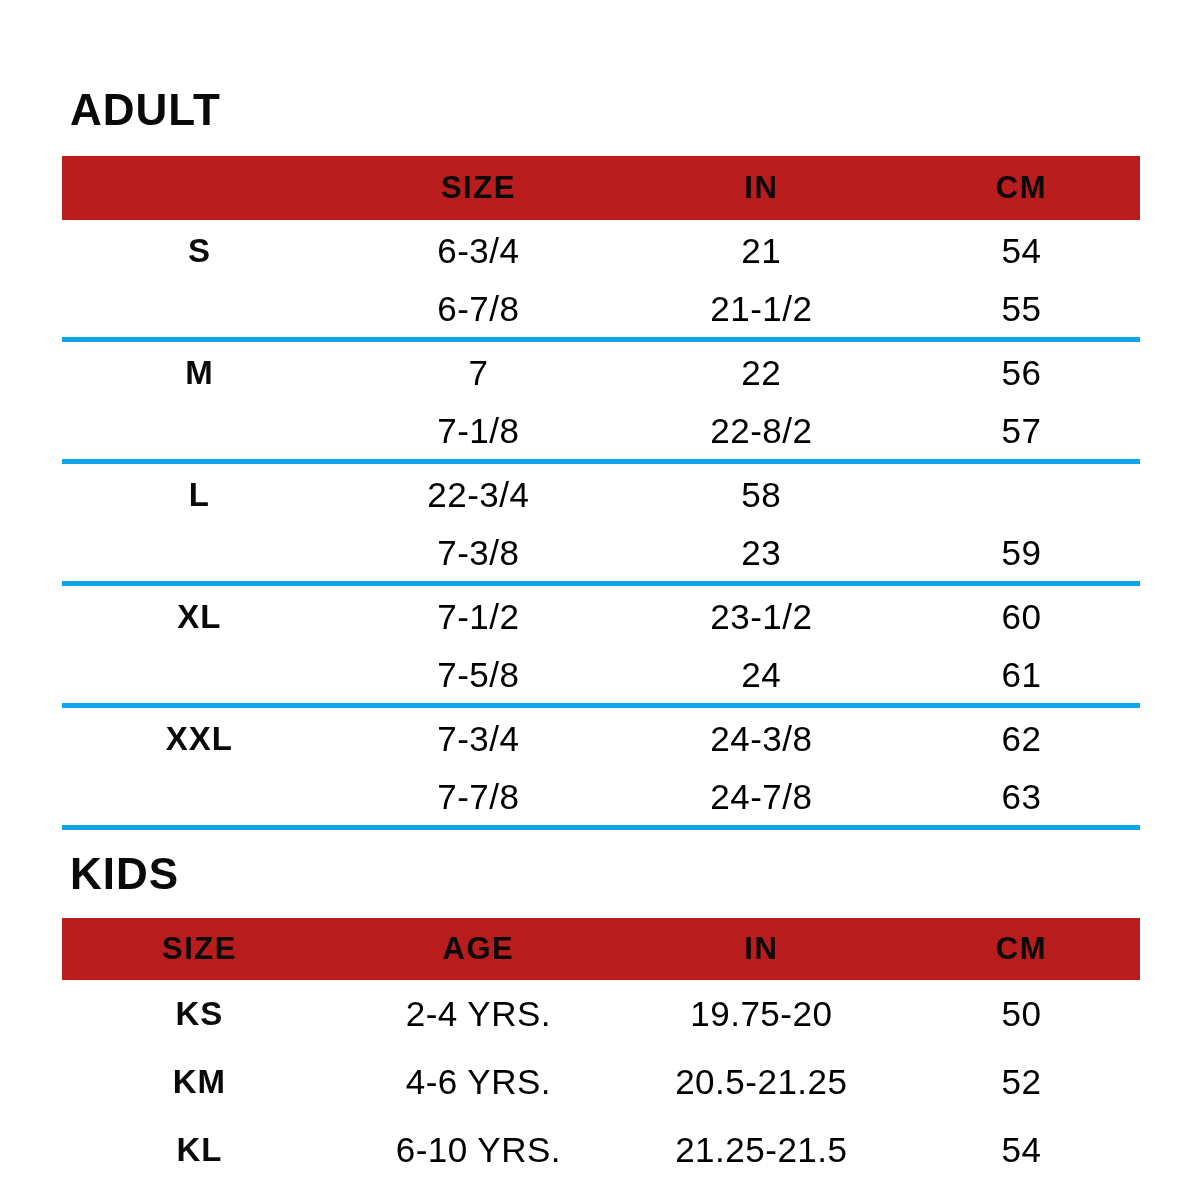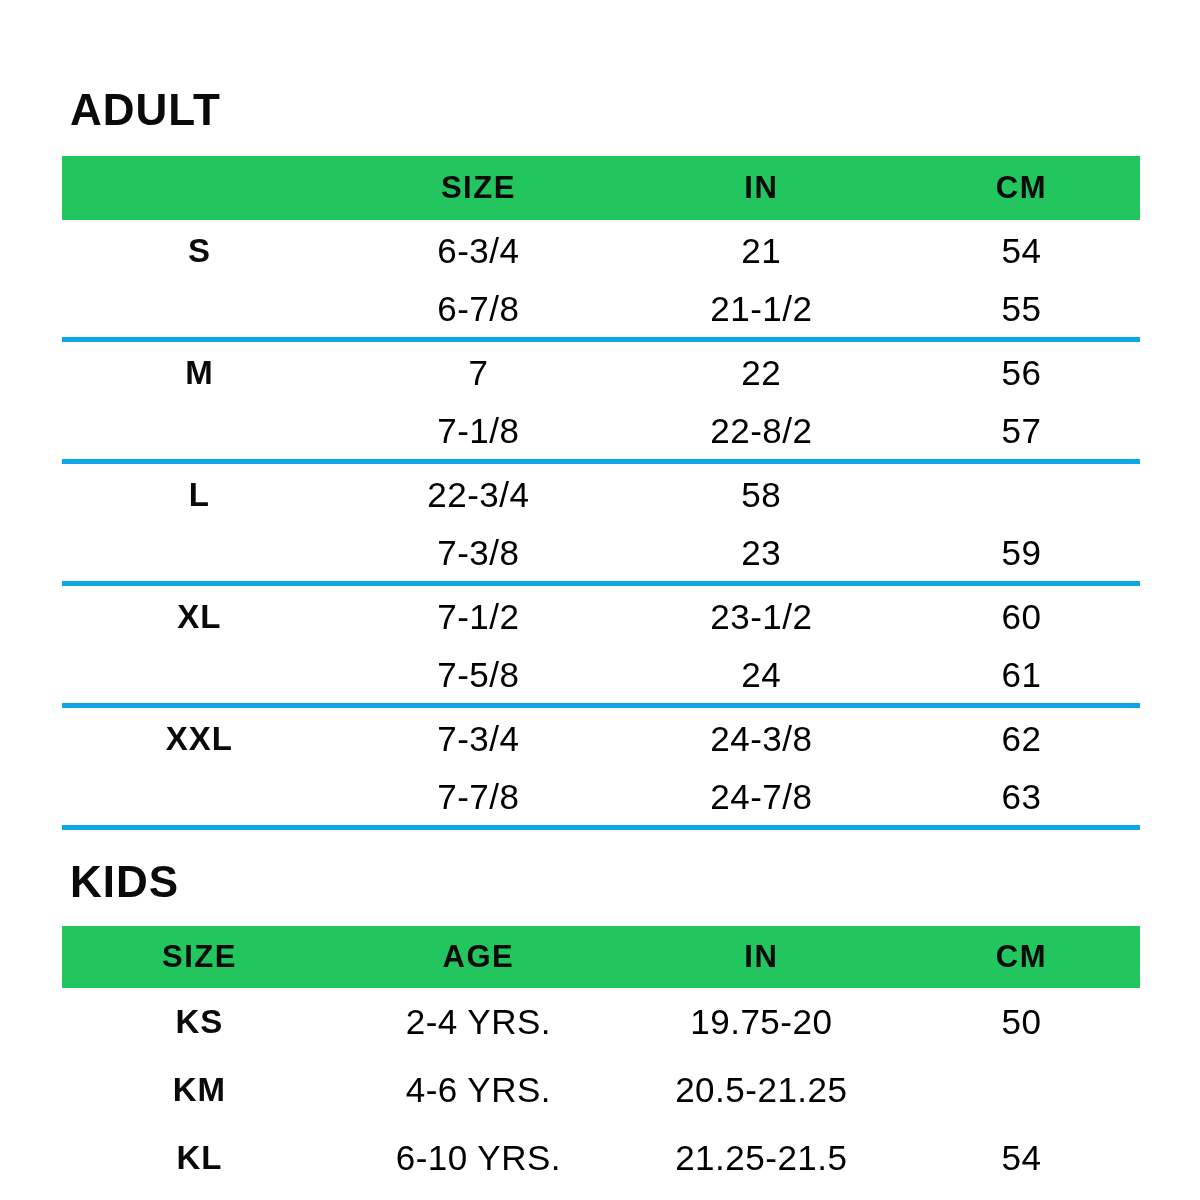--- a/index.html
+++ b/index.html
@@ -14,27 +14,27 @@
 
   .section-title {
     font-size: 44px;
     line-height: 1.0;
     font-weight: 700;
     letter-spacing: 1px;
     color: #0a0a0a;
     padding-left: 8px;
   }
   .adult-section .section-title { margin-bottom: 24px; margin-top: 48px; }
-  .kids-section { margin-top: 30px; }
+  .kids-section { margin-top: 22px; }
   .kids-section .section-title { margin-bottom: 22px; }
 
   .thead {
     display: grid;
     grid-template-columns: 25.5% 26.25% 26.25% 22%;
-    background: #22c55e;
+    background: #b91c1c;
     height: 64px;
     align-items: center;
   }
   .thead .cell {
     text-align: center;
     font-weight: 700;
     font-size: 31px;
     letter-spacing: 1.5px;
     color: #0a0a0a;
   }
@@ -154,20 +154,21 @@
       <div class="trow">
         <div class="cell label">KS</div>
         <div class="cell">2-4 YRS.</div>
         <div class="cell">19.75-20</div>
         <div class="cell">50</div>
       </div>
       <div class="trow">
         <div class="cell label">KM</div>
         <div class="cell">4-6 YRS.</div>
         <div class="cell">20.5-21.25</div>
+        <div class="cell">52</div>
       </div>
       <div class="trow">
         <div class="cell label">KL</div>
         <div class="cell">6-10 YRS.</div>
         <div class="cell">21.25-21.5</div>
         <div class="cell">54</div>
       </div>
     </div>
   </section>
 

